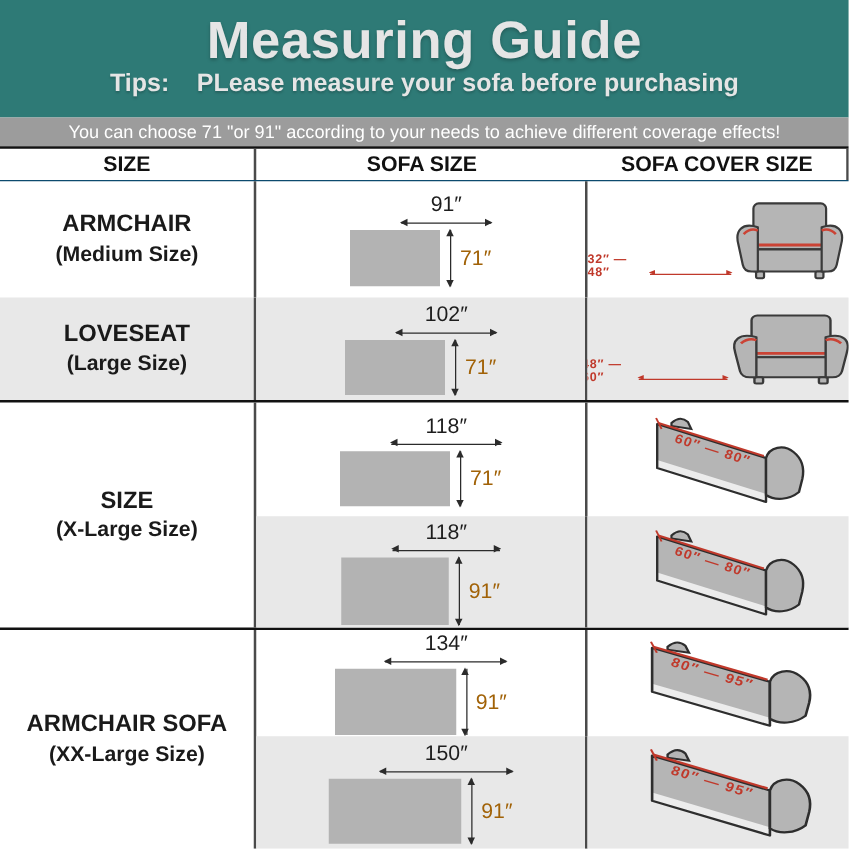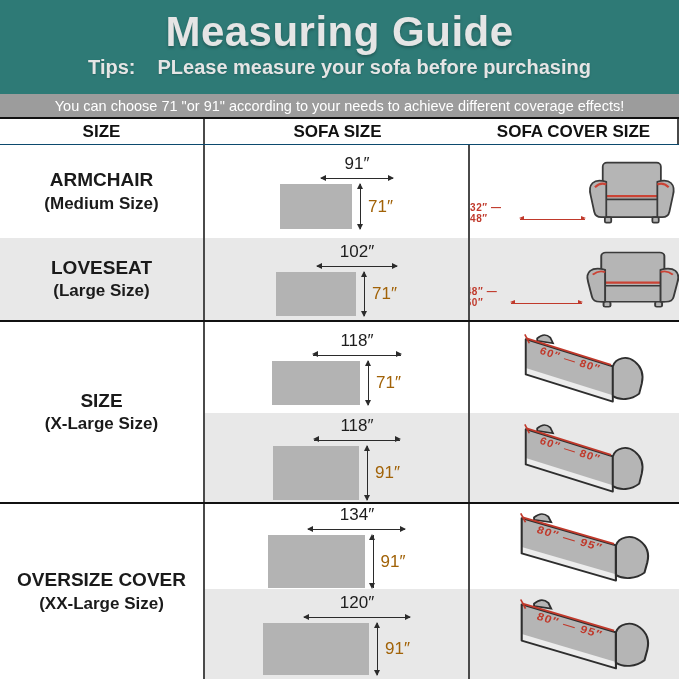--- a/index.html
+++ b/index.html
@@ -209,21 +209,21 @@
           <path d="M126,48 c3,-11 16,-14 25,-6 c8,7 10,17 8,27 l-3,13 c-9,8 -22,9 -30,3 z" fill="#b5b5b5" stroke="#2e2e2e" stroke-width="2.2"></path>
           <line x1="28" y1="13" x2="124" y2="46" stroke="#c0392b" stroke-width="2.2"></line>
           <line x1="26" y1="8" x2="31" y2="19" stroke="#c0392b" stroke-width="1.8"></line>
           <text x="42" y="32" transform="rotate(19 42 32)" class="persp-label">60″ — 80″</text>
         </svg>
       </div>
     </div>
 
     <div class="trow" style="height:175px;grid-template-rows:85px 90px">
       <div class="cell c1" style="grid-row:1/3">
-        <div class="row-name">OVERSIZE COVER</div>
+        <div class="row-name">ARMCHAIR SOFA</div>
         <div class="row-sub">(XX-Large Size)</div>
       </div>
       <div class="cell c2">
         <div class="cover">
           <div class="dim-w" style="width:97px">134″</div>
           <div class="h-arrow" style="width:97px"></div>
           <div class="cover-mid">
             <div class="crect" style="width:97px;height:53px"></div>
             <div class="v-arrow"></div>
             <div class="dim-h">91″</div>
@@ -237,21 +237,21 @@
           <polygon points="27,14 126,48 126,92 27,58" fill="none" stroke="#2e2e2e" stroke-width="2.2" stroke-linejoin="round"></polygon>
           <path d="M40,13 q8,-8 15,-1 l3,7 -18,-3 z" fill="#b5b5b5" stroke="#2e2e2e" stroke-width="2"></path>
           <path d="M126,48 c3,-11 16,-14 25,-6 c8,7 10,17 8,27 l-3,13 c-9,8 -22,9 -30,3 z" fill="#b5b5b5" stroke="#2e2e2e" stroke-width="2.2"></path>
           <line x1="28" y1="13" x2="124" y2="46" stroke="#c0392b" stroke-width="2.2"></line>
           <line x1="26" y1="8" x2="31" y2="19" stroke="#c0392b" stroke-width="1.8"></line>
           <text x="42" y="32" transform="rotate(19 42 32)" class="persp-label">80″ — 95″</text>
         </svg>
       </div>
       <div class="cell c2 gray">
         <div class="cover">
-          <div class="dim-w" style="width:106px">120″</div>
+          <div class="dim-w" style="width:106px">150″</div>
           <div class="h-arrow" style="width:106px"></div>
           <div class="cover-mid">
             <div class="crect" style="width:106px;height:52px"></div>
             <div class="v-arrow"></div>
             <div class="dim-h">91″</div>
           </div>
         </div>
       </div>
       <div class="cell gray">
         <svg viewBox="0 0 166 100" width="158" height="82" preserveAspectRatio="none">

